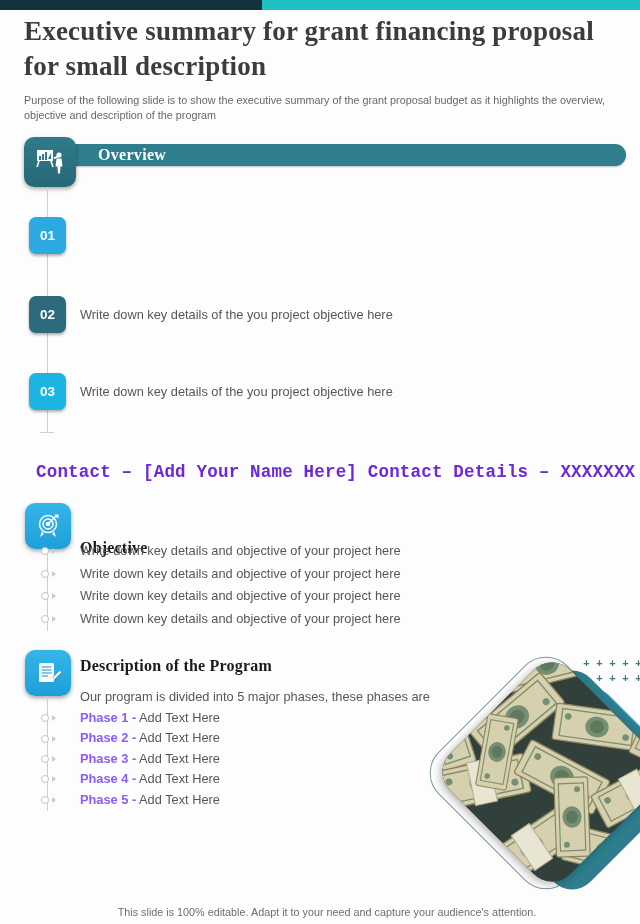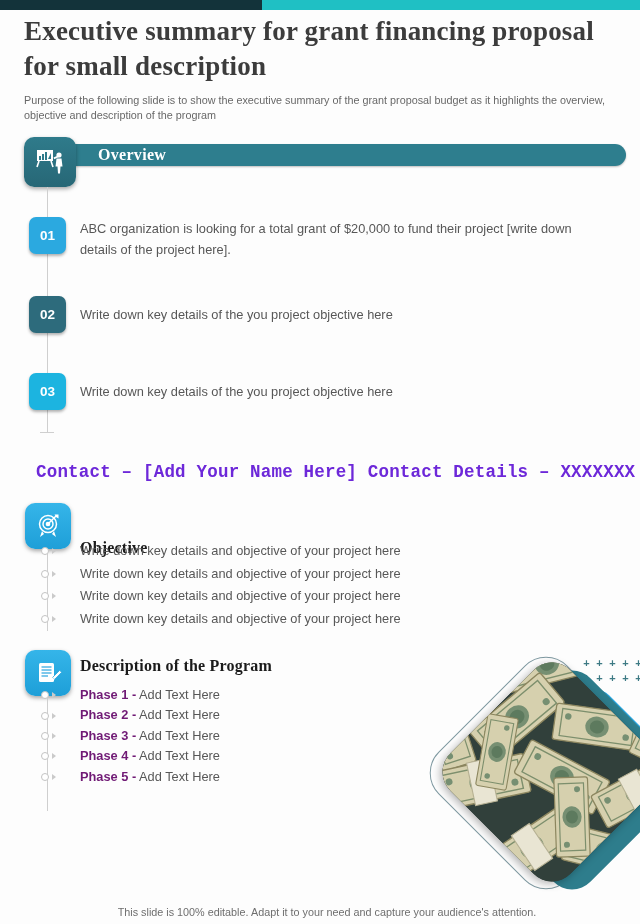--- a/index.html
+++ b/index.html
@@ -38,21 +38,21 @@
            font-weight:bold;font-size:17.5px;color:#6d28d9;letter-spacing:.2px;}
   
   .sec-heading{position:absolute;left:80px;font-family:"Liberation Serif",serif;
                font-weight:bold;font-size:16px;color:#1b1b1b;letter-spacing:.2px;}
   
   .list{position:absolute;left:80px;width:470px;}
   .list-row{position:relative;font-size:12.8px;color:#575757;}
   .obj-row{height:22.6px;line-height:22.6px;}
   .ph-row{height:20.4px;line-height:20.4px;}
   .intro-row{height:23px;line-height:23px;font-size:12.8px;color:#575757;}
-  .ph-label{font-weight:bold;color:#701a75;}
+  .ph-label{font-weight:bold;color:#8b5cf6;}
   .marker::before{content:"";position:absolute;left:-39px;top:50%;margin-top:-4px;
                   width:6px;height:6px;border:1px solid #c3c3c3;border-radius:50%;background:#fff;}
   .marker::after{content:"";position:absolute;left:-28px;top:50%;margin-top:-3px;
                  border-left:4px solid #cacaca;border-top:3px solid transparent;border-bottom:3px solid transparent;}
   
   .art{position:absolute;left:0;top:0;width:640px;height:924px;pointer-events:none;}
   .diamond{position:absolute;transform:rotate(45deg);}
   .d-outline{left:455px;top:682px;width:180px;height:180px;border-radius:30px;
              border:1.5px solid #7f99a1;background:transparent;}
   .d-blue{left:530px;top:708px;width:130px;height:130px;border-radius:20px;background:#2aa6df;}
@@ -101,21 +101,20 @@
       </g>
     </svg>
   </div>
 
   <div class="vline" style="top:187px;height:245px;"></div>
   <div class="vtick" style="top:432px;"></div>
 
   <div class="badge" style="top:217px;background:#2ba9e0;">
     <span>01</span>
   </div>
-  <div class="num-text" style="top:218px;">ABC organization is looking for a total grant of $20,000 to fund their project [write down details of the project here].</div>
 
   <div class="badge" style="top:296px;background:#2d6b7c;">
     <span>02</span>
   </div>
   <div class="num-text" style="top:304px;">Write down key details of the you project objective here</div>
 
   <div class="badge" style="top:373px;background:#1cb4e0;">
     <span>03</span>
   </div>
   <div class="num-text" style="top:381px;">Write down key details of the you project objective here</div>
@@ -155,20 +154,21 @@
       </g>
       <g transform="rotate(45 21 18)">
         <rect x="19.6" y="10" width="2.8" height="10" fill="#fff" stroke="#2aa6df" stroke-width="0.8"></rect>
         <path d="M19.6 20 h2.8 l-1.4 3 Z" fill="#fff"></path>
       </g>
     </svg>
   </div>
   <div class="vline" style="top:696px;height:115px;"></div>
   <div class="sec-heading" style="top:657px;">Description of the Program</div>
   <div class="list" style="top:685px;">
+    <div class="list-row intro-row">Our program is divided into 5 major phases, these phases are</div>
     <div class="list-row ph-row marker">
       <span class="ph-label">Phase 1 -</span>
       <span>Add Text Here</span>
     </div>
     <div class="list-row ph-row marker">
       <span class="ph-label">Phase 2 -</span>
       <span>Add Text Here</span>
     </div>
     <div class="list-row ph-row marker">
       <span class="ph-label">Phase 3 -</span>

